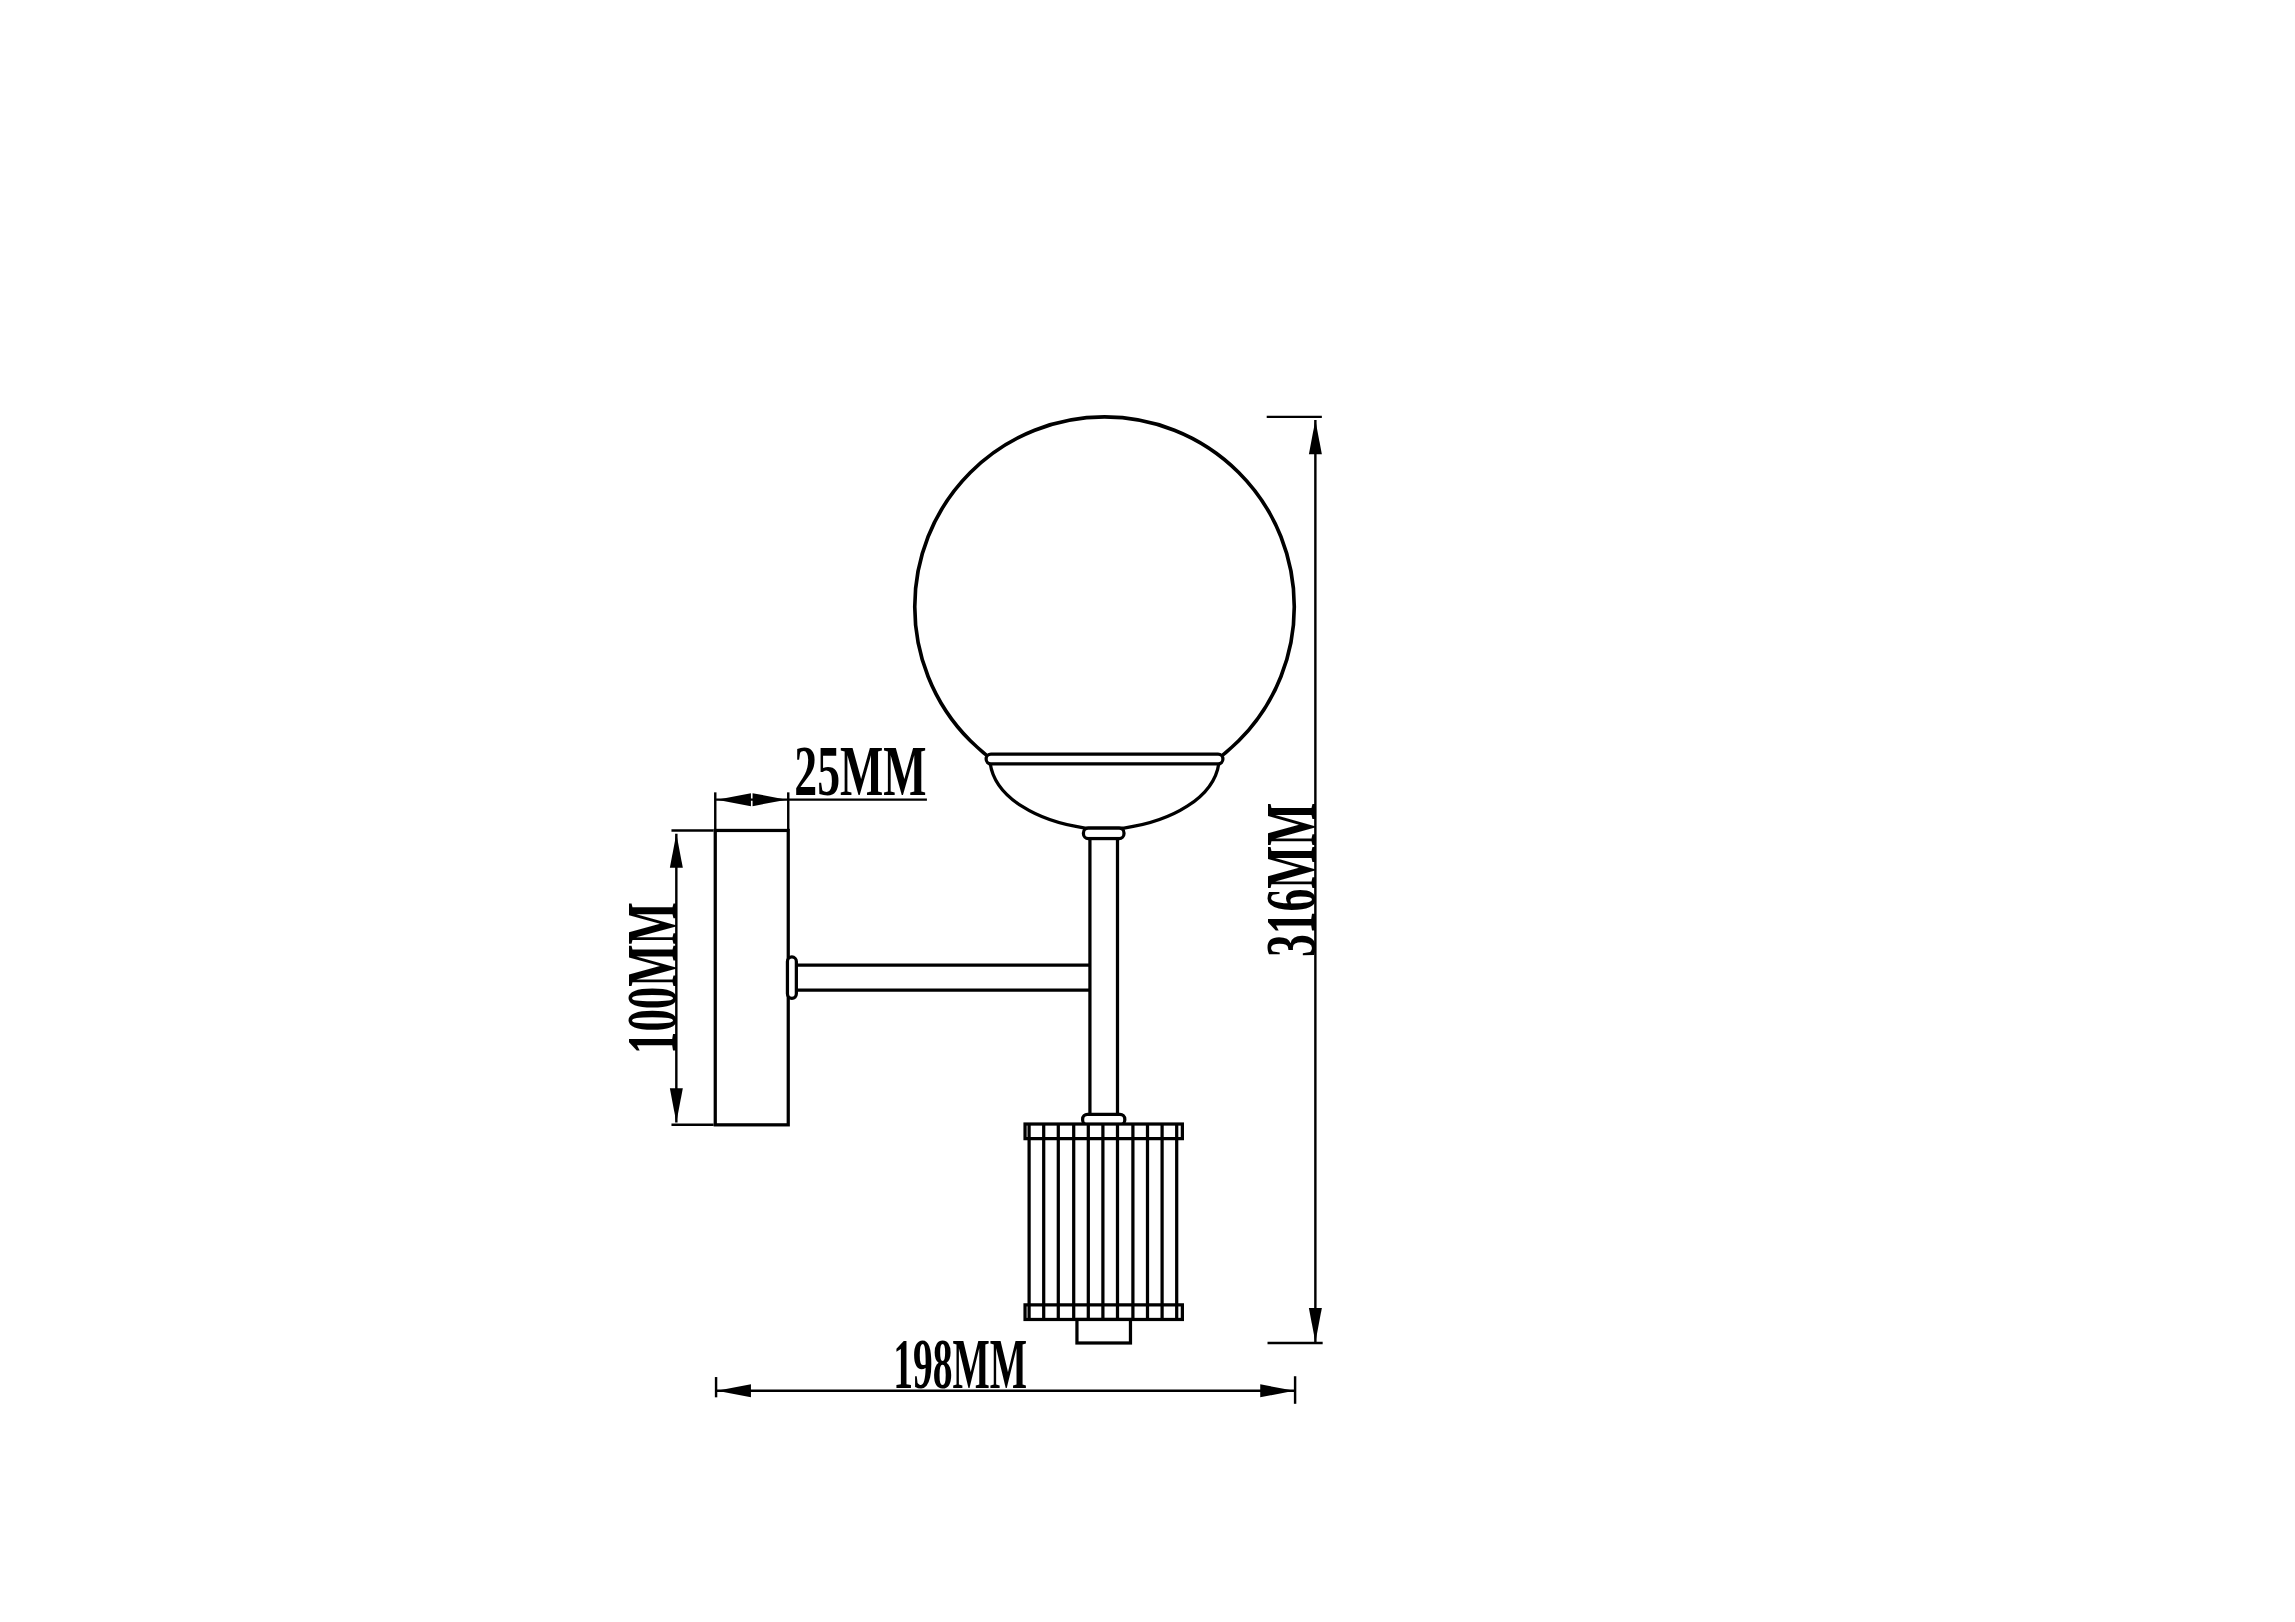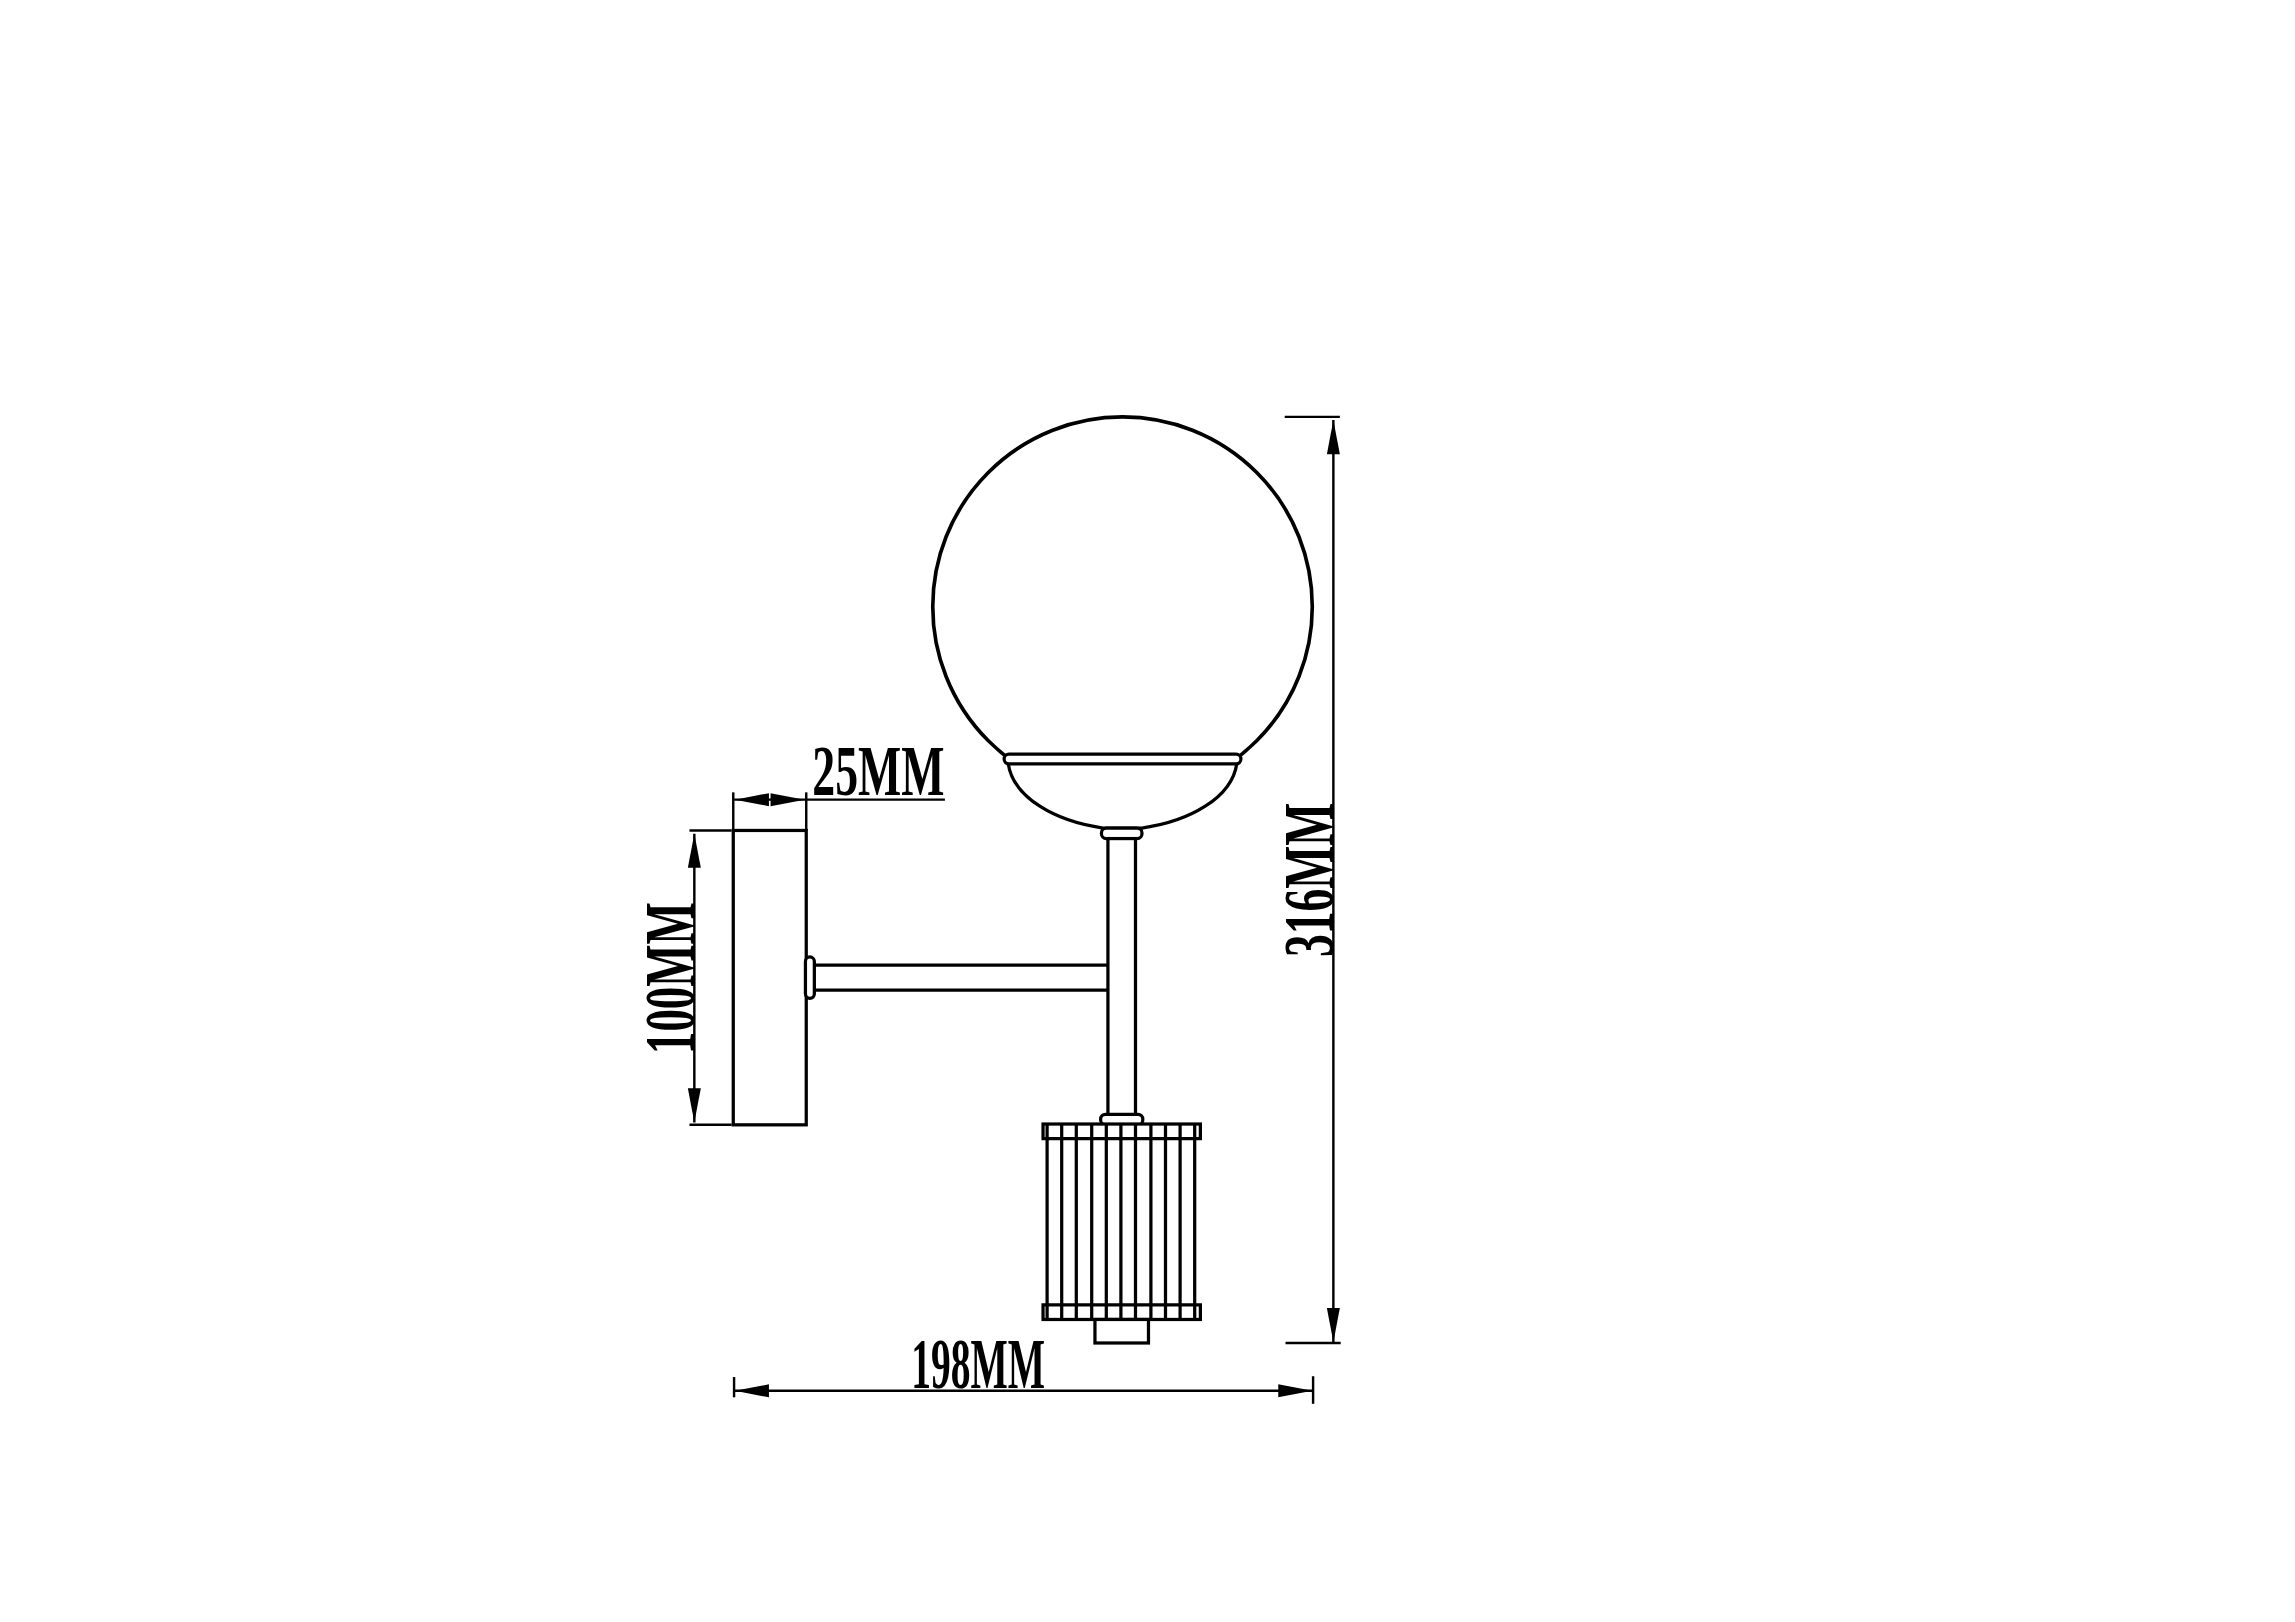--- a/index.html
+++ b/index.html
@@ -2,21 +2,20 @@
 <html style="font-size:13px"><head>
 <meta charset="utf-8">
 <style>
   html, body { margin: 0; padding: 0; background: #ffffff; }
   .sheet {
     position: relative;
     width: 1909px;
     height: 1622px;
     background: #ffffff;
     overflow: hidden;
-    margin-left: 18px;
   }
   svg { display: block; }
   .fixture { stroke: #000000; stroke-width: 4; fill: none; }
   .fixture-filled { stroke: #000000; stroke-width: 4; fill: #ffffff; }
   .globe { stroke-width: 4.5; }
   .dimline { stroke: #000000; stroke-width: 3; fill: none; }
   .arrow { fill: #000000; stroke: none; }
   .dim-text {
     font-family: "Liberation Serif", "DejaVu Serif", serif;
     font-weight: 700;

